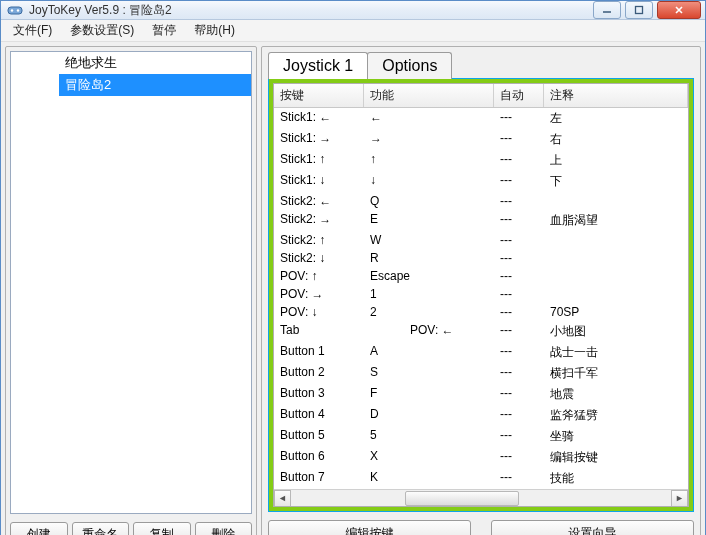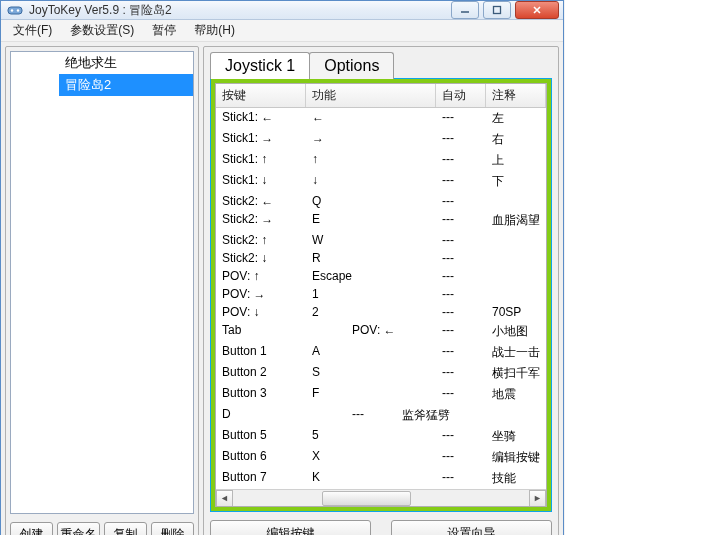--- a/index.html
+++ b/index.html
@@ -1,20 +1,20 @@
 <!DOCTYPE html>
 <html><head>
 <meta charset="utf-8">
 <style>
   * { box-sizing: border-box; }
   html, body { margin: 0; padding: 0; font-family: "Microsoft YaHei", "Segoe UI", Tahoma, sans-serif; font-size: 12px; }
   body { background: #fff; }
 
   .window {
-    width: 564px; height: 535px;
+    width: 706px; height: 535px;
     border: 1px solid #5a8cc7;
     background: #fff;
     display: flex; flex-direction: column;
     box-shadow: 0 0 0 1px rgba(0,0,0,0.05);
   }
 
   
   .titlebar {
     height: 30px;
     background: linear-gradient(to bottom, #f6f9fd 0%, #e6eef8 50%, #dde8f5 100%);
@@ -343,20 +343,21 @@
                 <div class="td col-auto">---</div>
                 <div class="td col-note">横扫千军</div>
               </div>
               <div class="trow">
                 <div class="td col-key">Button 3</div>
                 <div class="td col-func">F</div>
                 <div class="td col-auto">---</div>
                 <div class="td col-note">地震</div>
               </div>
               <div class="trow">
+                <div class="td col-key">Button 4</div>
                 <div class="td col-func">D</div>
                 <div class="td col-auto">---</div>
                 <div class="td col-note">监斧猛劈</div>
               </div>
               <div class="trow">
                 <div class="td col-key">Button 5</div>
                 <div class="td col-func">5</div>
                 <div class="td col-auto">---</div>
                 <div class="td col-note">坐骑</div>
               </div>

